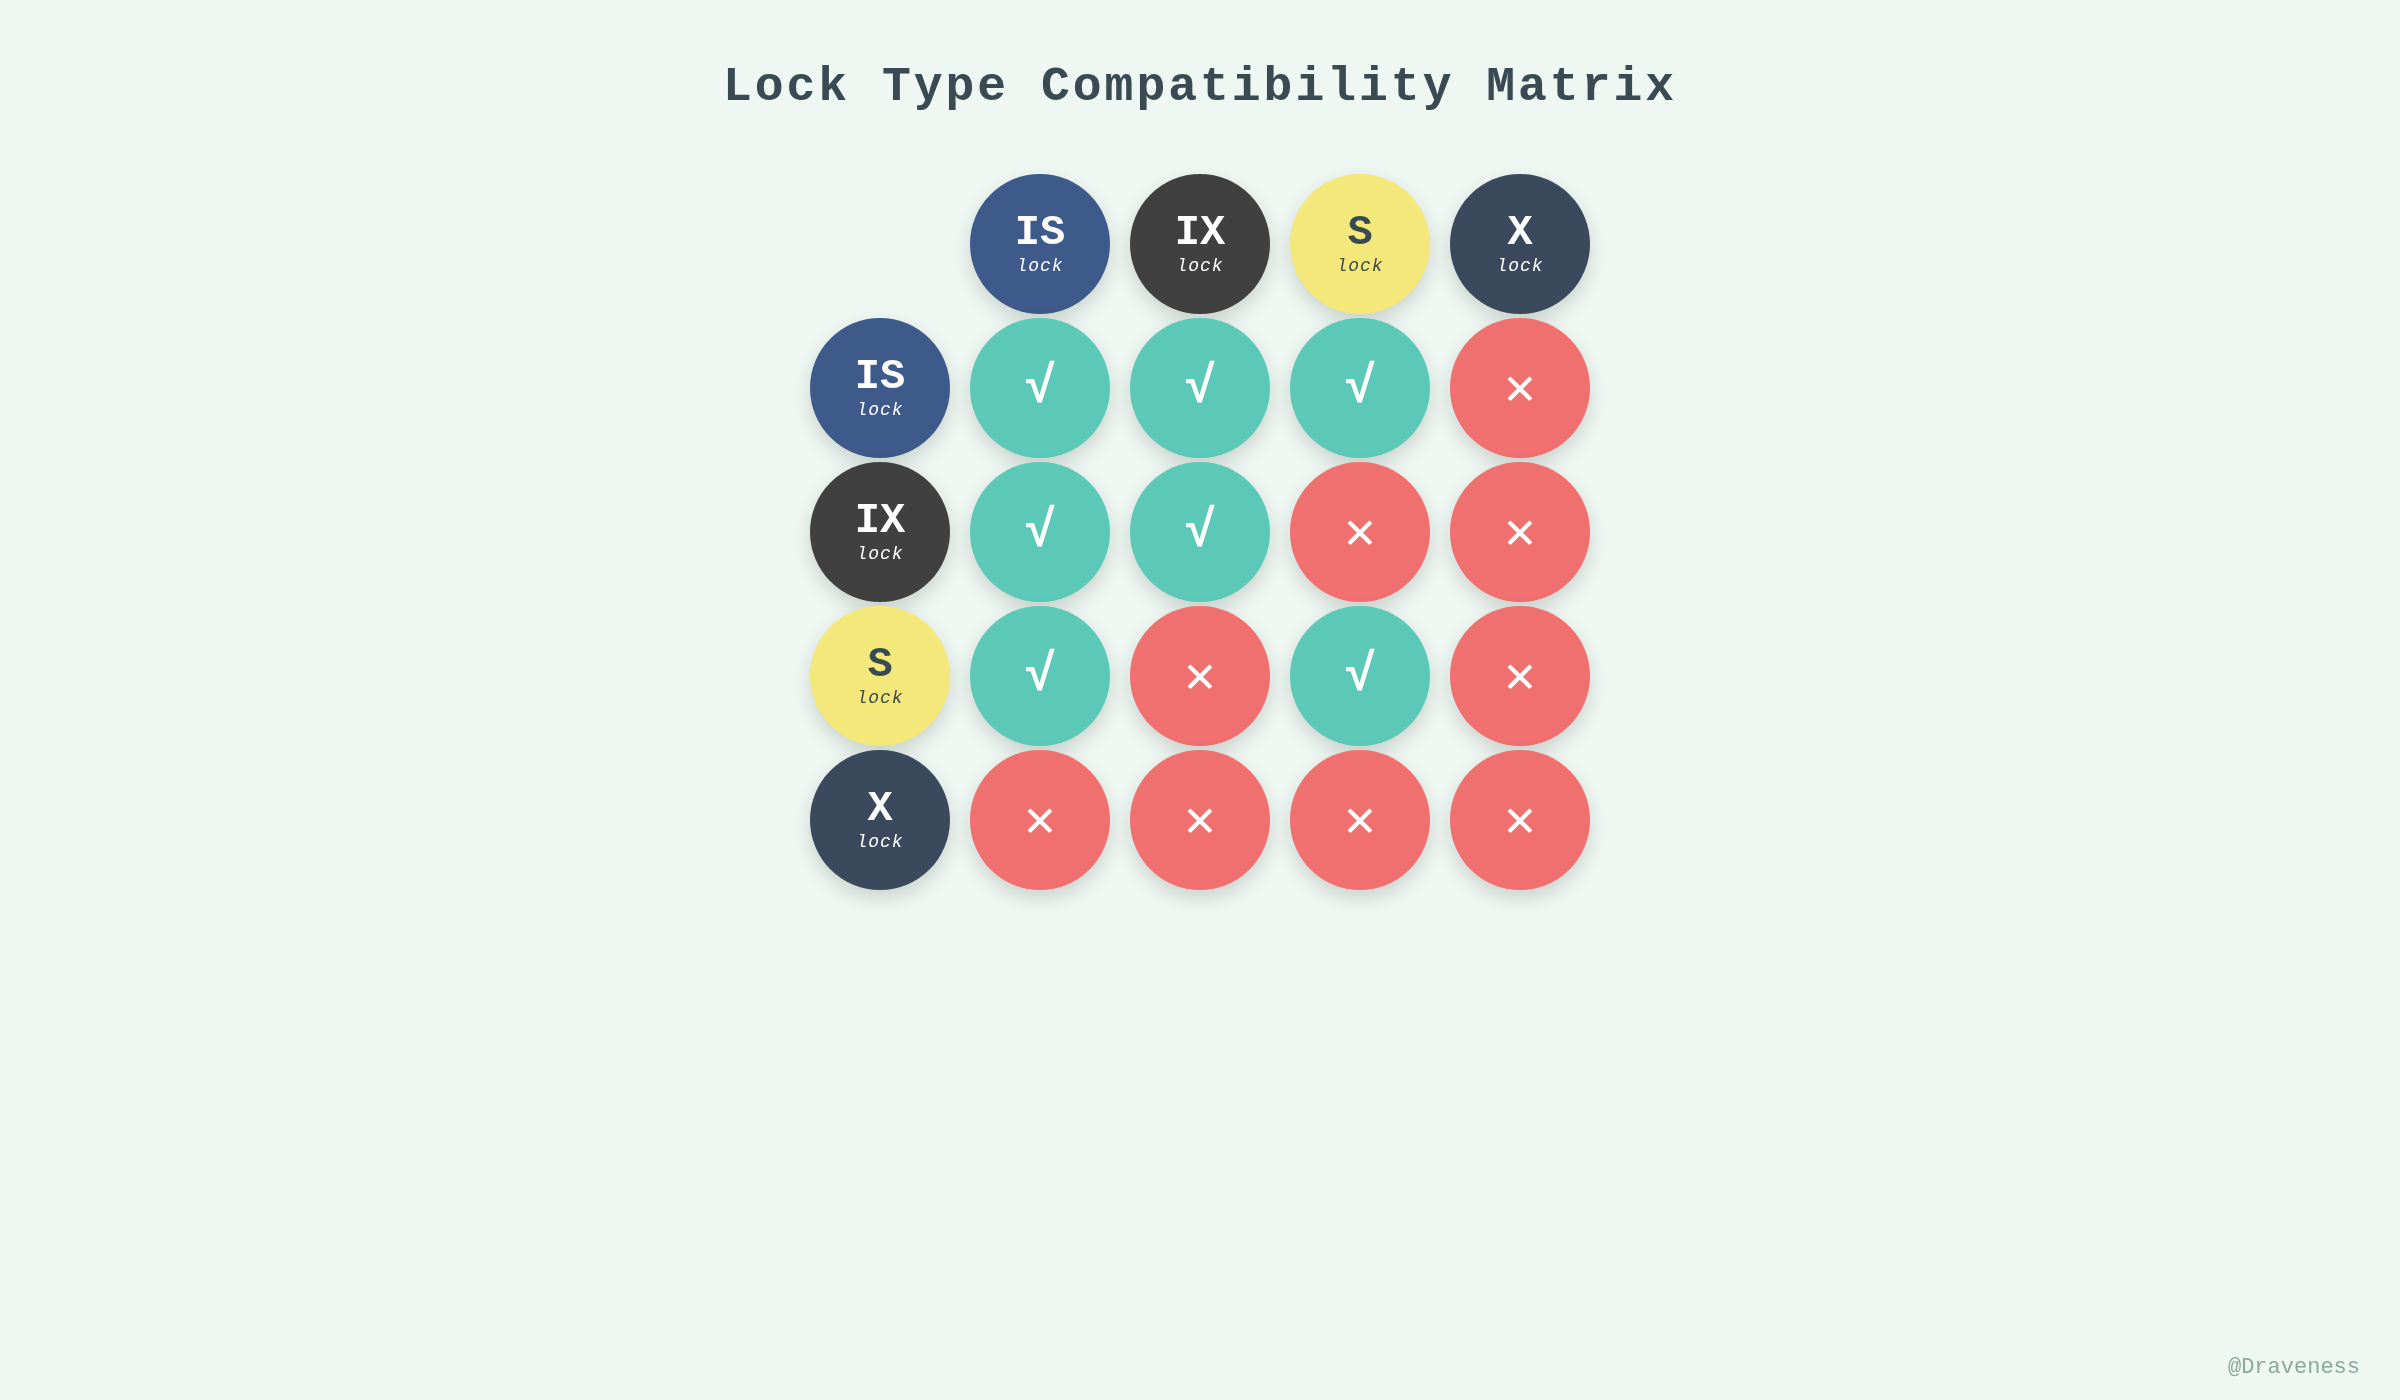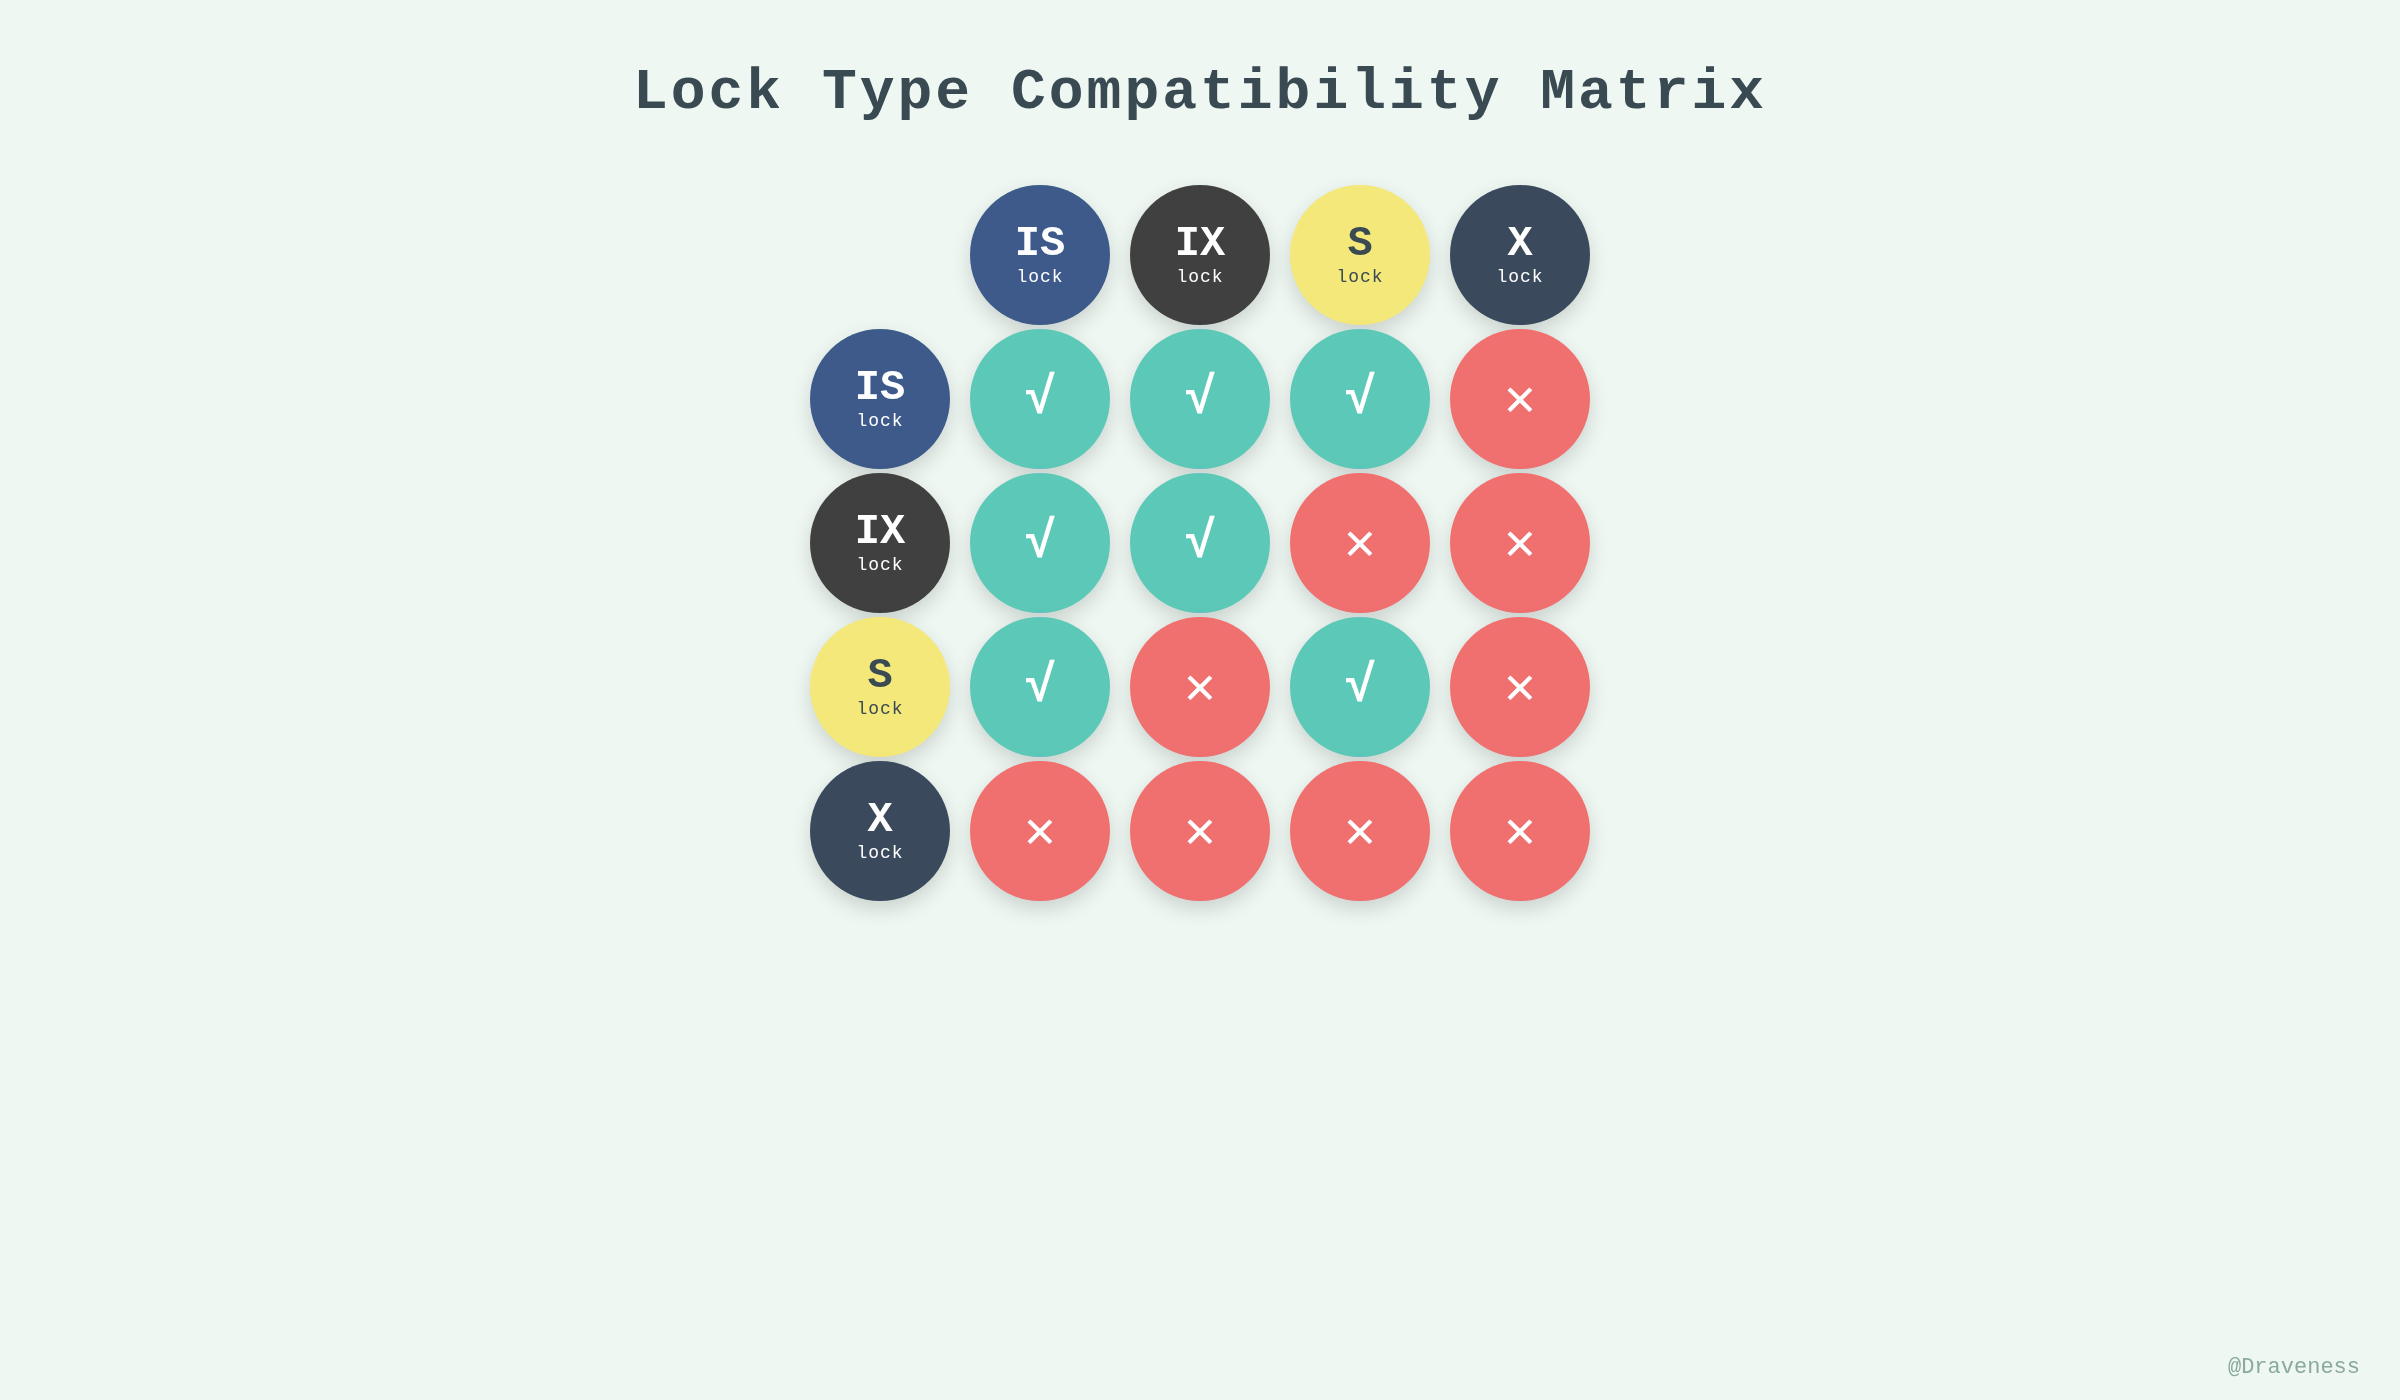--- a/index.html
+++ b/index.html
@@ -11,21 +11,21 @@
       font-family: 'Courier New', Courier, monospace;
       display: flex;
       flex-direction: column;
       align-items: center;
       justify-content: flex-start;
       overflow: hidden;
     }
 
     h1 {
       margin-top: 60px;
-      font-size: 58px;
+      font-size: 48px;
       font-weight: 600;
       color: #3a4a52;
       letter-spacing: 3px;
     }
 
     .matrix-container {
       margin-top: 60px;
       display: flex;
       flex-direction: column;
       align-items: flex-start;
@@ -70,20 +70,21 @@
     .s-lock .lock-abbr,
     .s-lock .lock-sub {
       color: #3a4a52;
     }
 
     .lock-sub {
       font-size: 18px;
       color: #fff;
       margin-top: 2px;
       letter-spacing: 1px;
+      font-style: italic;
     }
 
     
     .result-yes {
       background-color: #5cc8b8;
     }
 
     .result-no {
       background-color: #f07070;
     }

